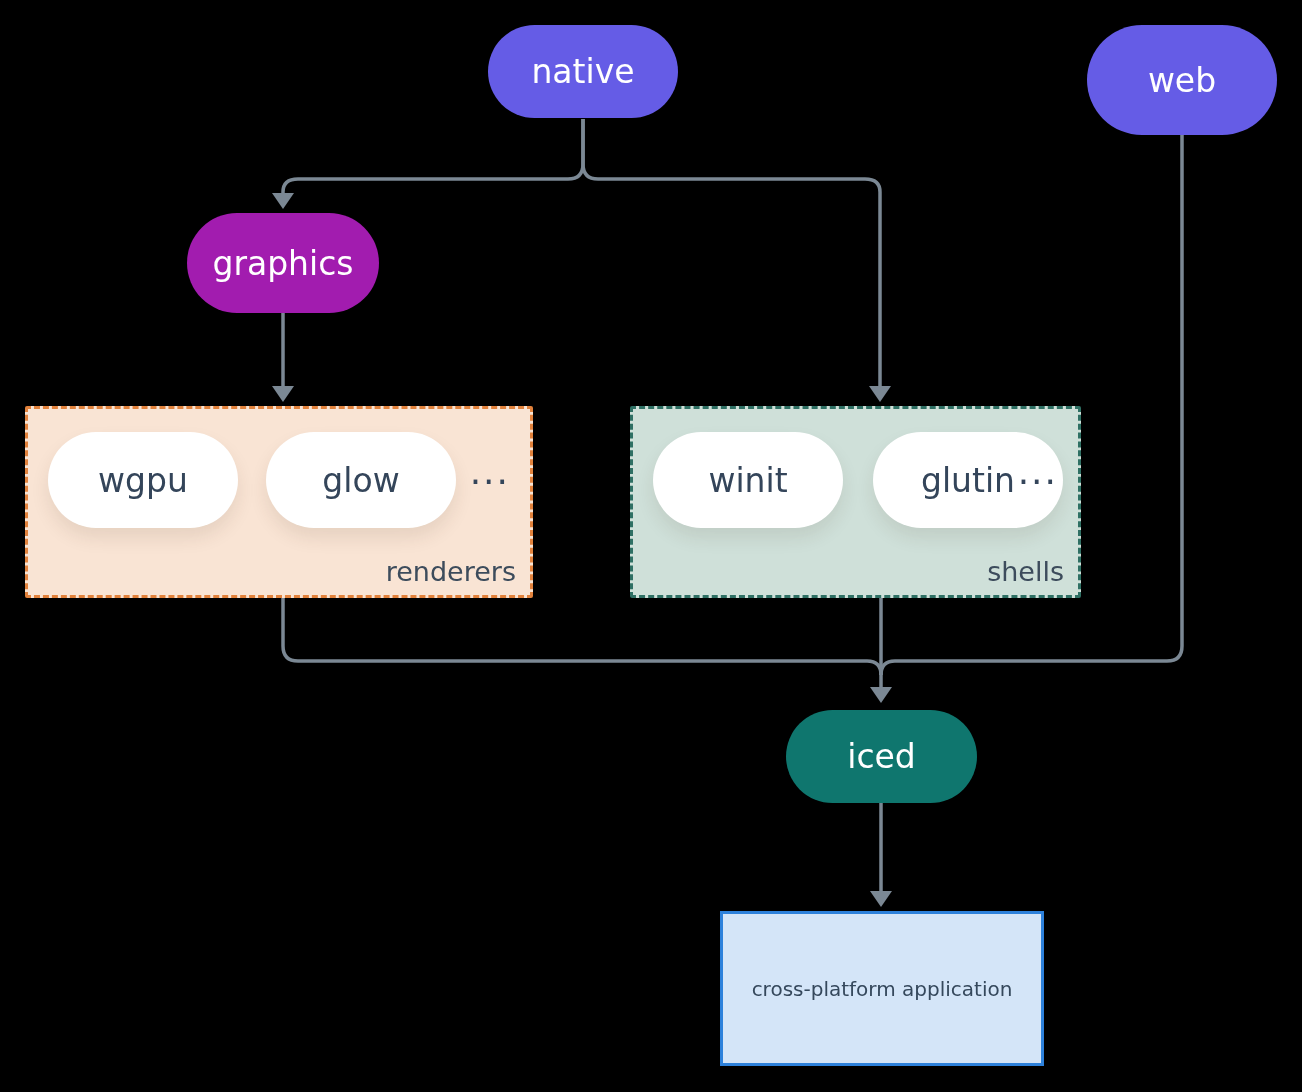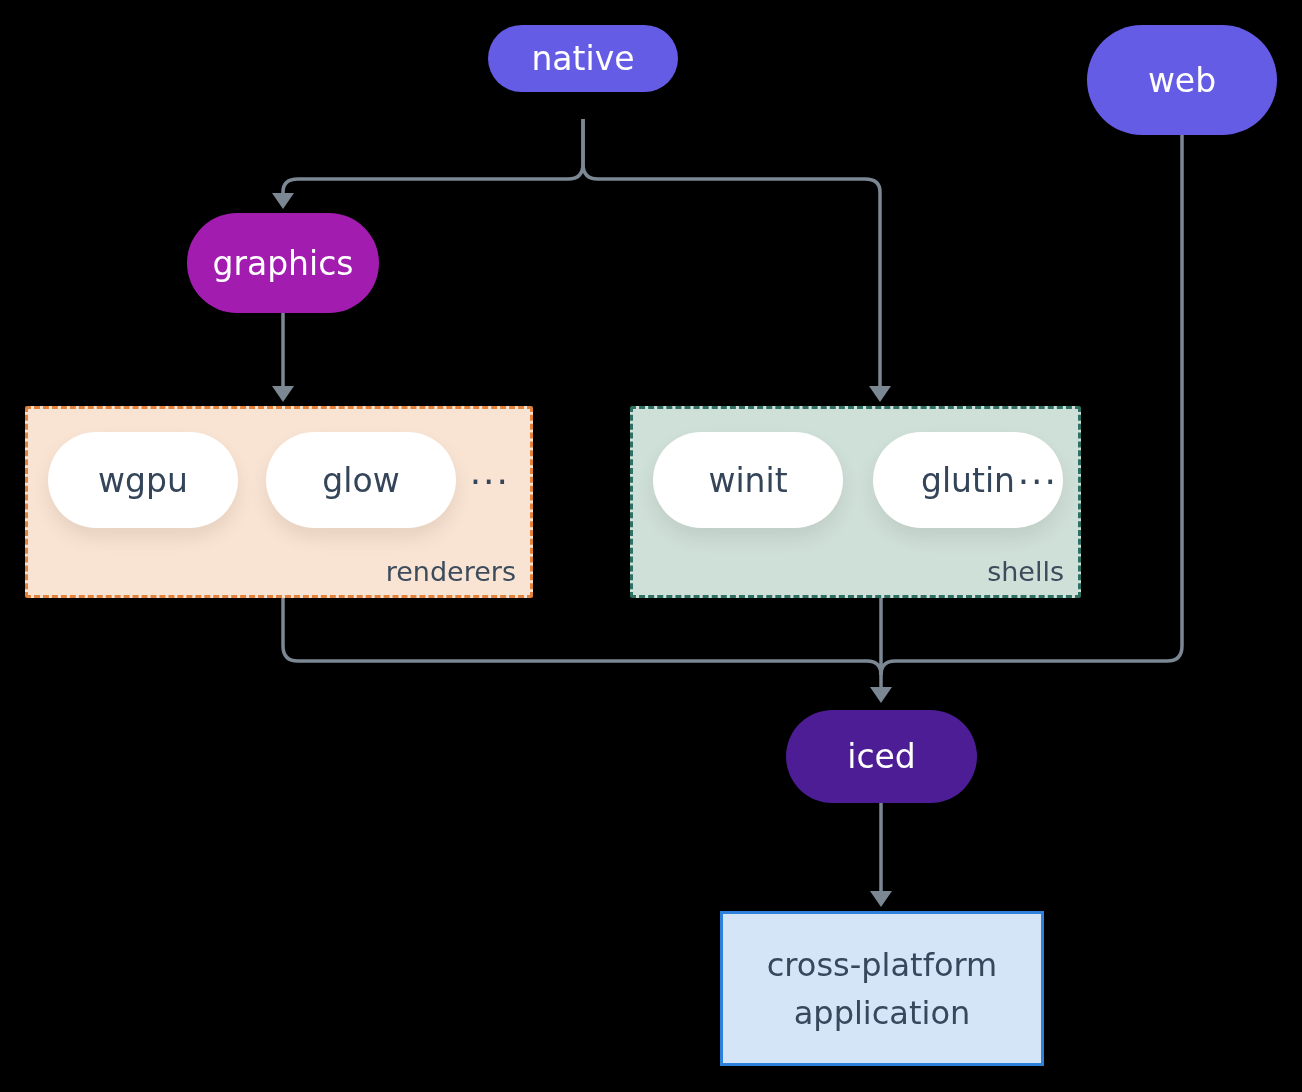--- a/index.html
+++ b/index.html
@@ -11,24 +11,24 @@
   }
   #edge-layer { position:absolute; left:0; top:0; z-index:0; }
   .edge { stroke:#7B8894; stroke-width:3.5; fill:none; }
   .arrowhead { fill:#7B8894; stroke:none; }
 
   .pill {
     position:absolute; z-index:2;
     display:flex; align-items:center; justify-content:center;
     border-radius:60px; color:#ffffff; font-size:33px;
   }
-  .pill-native   { left:488px; top:25px;  width:190px; height:67px;  background:#655CE6; }
+  .pill-native   { left:488px; top:25px;  width:190px; height:93px;  background:#655CE6; }
   .pill-web      { left:1087px; top:25px; width:190px; height:110px;  background:#655CE6; }
   .pill-graphics { left:187px; top:213px; width:192px; height:100px; background:#a21caf; }
-  .pill-iced     { left:786px; top:710px; width:191px; height:93px;  background:#4c1d95; }
+  .pill-iced     { left:786px; top:710px; width:191px; height:93px;  background:#0f766e; }
 
   .group {
     position:absolute; z-index:1; box-sizing:border-box;
     border-style:dashed; border-width:3px; border-radius:2px;
   }
   .group-renderers {
     left:25px; top:406px; width:508px; height:192px;
     background:#F9E4D4; border-color:#E2823C;
   }
   .group-shells {
@@ -51,21 +51,21 @@
   .group-label {
     position:absolute; right:14px; bottom:8px;
     color:#3D4C5C; font-size:27px;
   }
 
   .app-box {
     position:absolute; z-index:2; box-sizing:border-box;
     left:720px; top:911px; width:324px; height:155px;
     background:#D4E5F8; border:3px solid #2D81DB;
     display:flex; align-items:center; justify-content:center;
-    text-align:center; color:#35485C; font-size:32px; line-height:48px;
+    text-align:center; color:#35485C; font-size:20px; line-height:48px;
     padding:0 20px;
   }
 </style>
 </head>
 <body>
 
 <svg id="edge-layer" width="1302" height="1092" viewBox="0 0 1302 1092">
 
   <path class="edge" d="M583 119 V164 Q583 179 568 179 H298 Q283 179 283 192 V193"></path>
   <path class="edge" d="M583 119 V164 Q583 179 598 179 H865 Q880 179 880 192 V386"></path>

